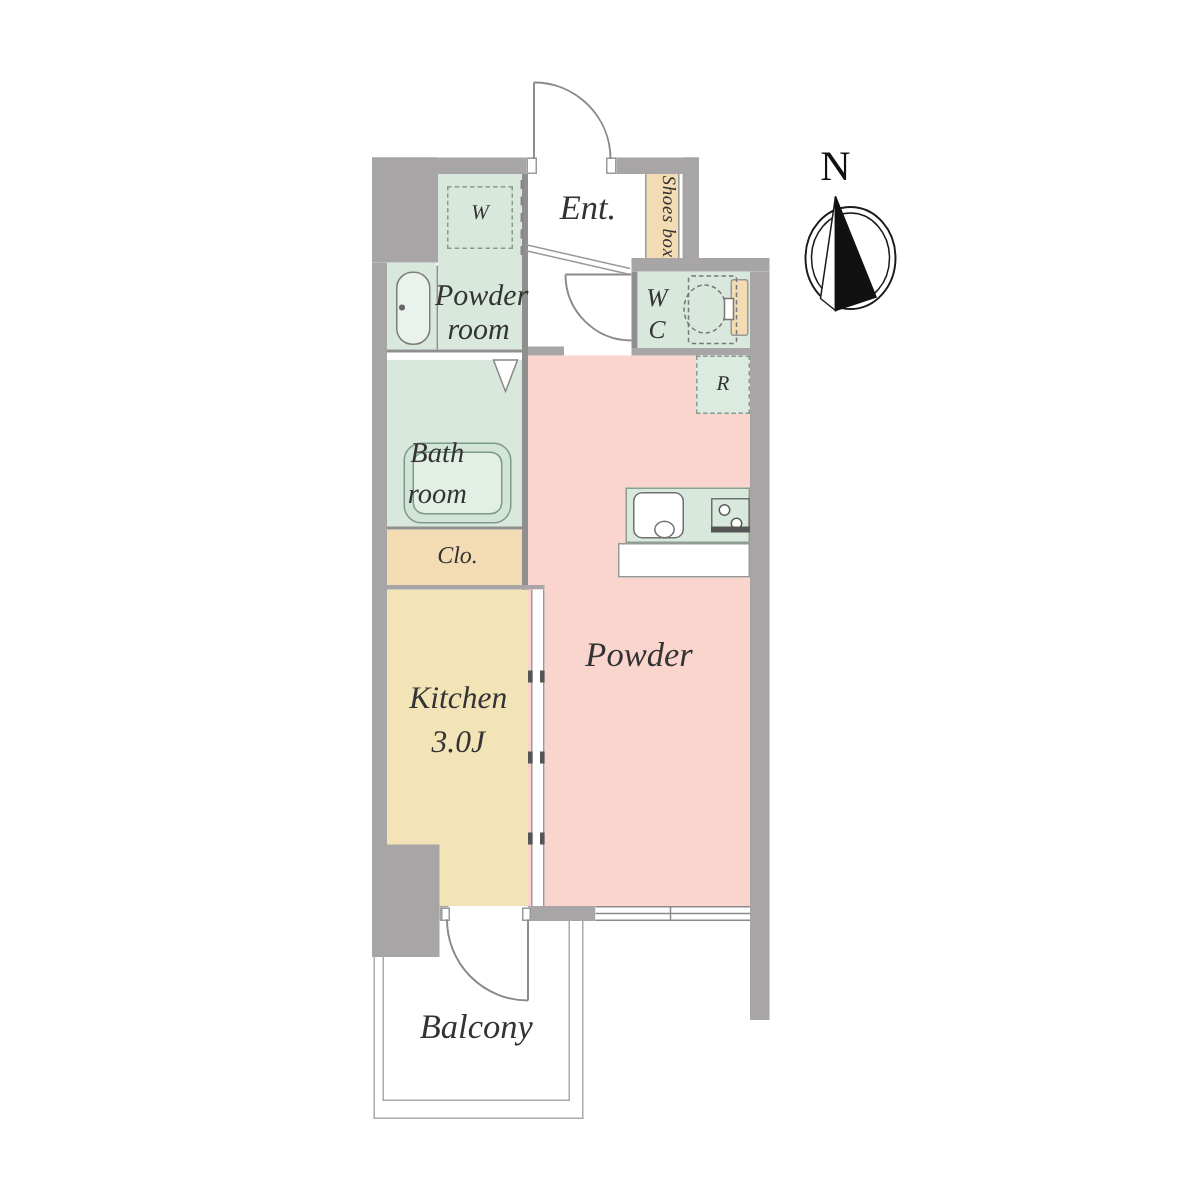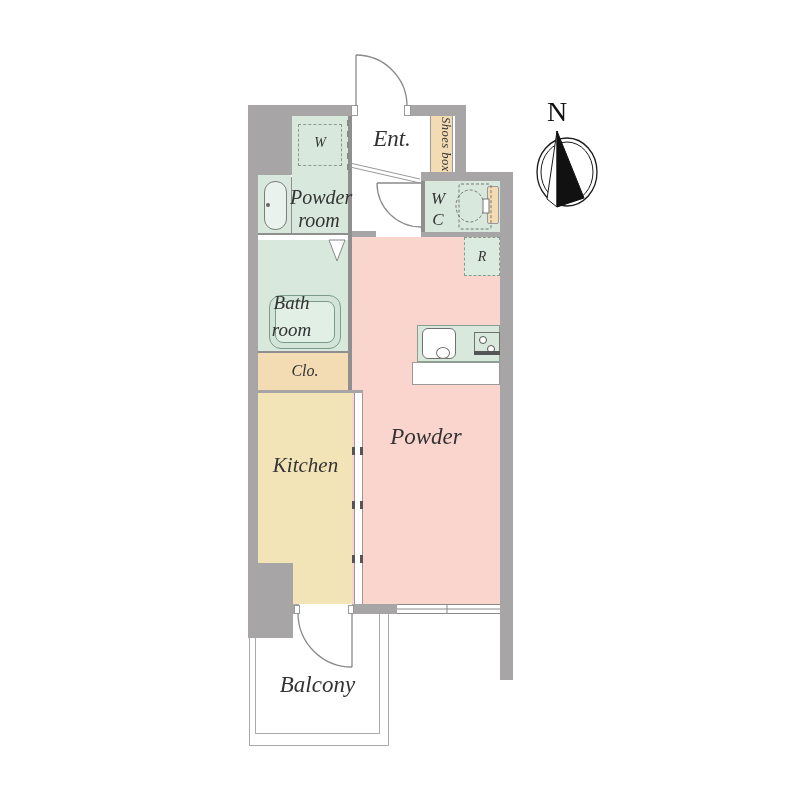--- a/index.html
+++ b/index.html
@@ -141,20 +141,21 @@
 
   <div class="lbl" style="left:258px;top:245px;width:67px;font-size:19px;line-height:27px;margin-top:44px;">
     <div>Bath</div>
     <div>room</div>
   </div>
 
   <div class="lbl" style="left:258px;top:363px;width:94px;font-size:16px;">Clo.</div>
 
   <div class="lbl" style="left:258px;top:451px;width:95px;font-size:21px;line-height:29px;">
     <div>Kitchen</div>
+    <div>3.0J</div>
   </div>
 
   <div class="lbl" style="left:352px;top:423px;width:148px;font-size:23px;line-height:28px;">
     <div>Powder</div>
   </div>
 
   <div class="lbl" style="left:255px;top:673px;width:125px;font-size:23px;">Balcony</div>
 
   <div class="lbl" style="left:543px;top:98px;width:28px;font-size:28px;font-style:normal;color:#111;">N</div>
 

